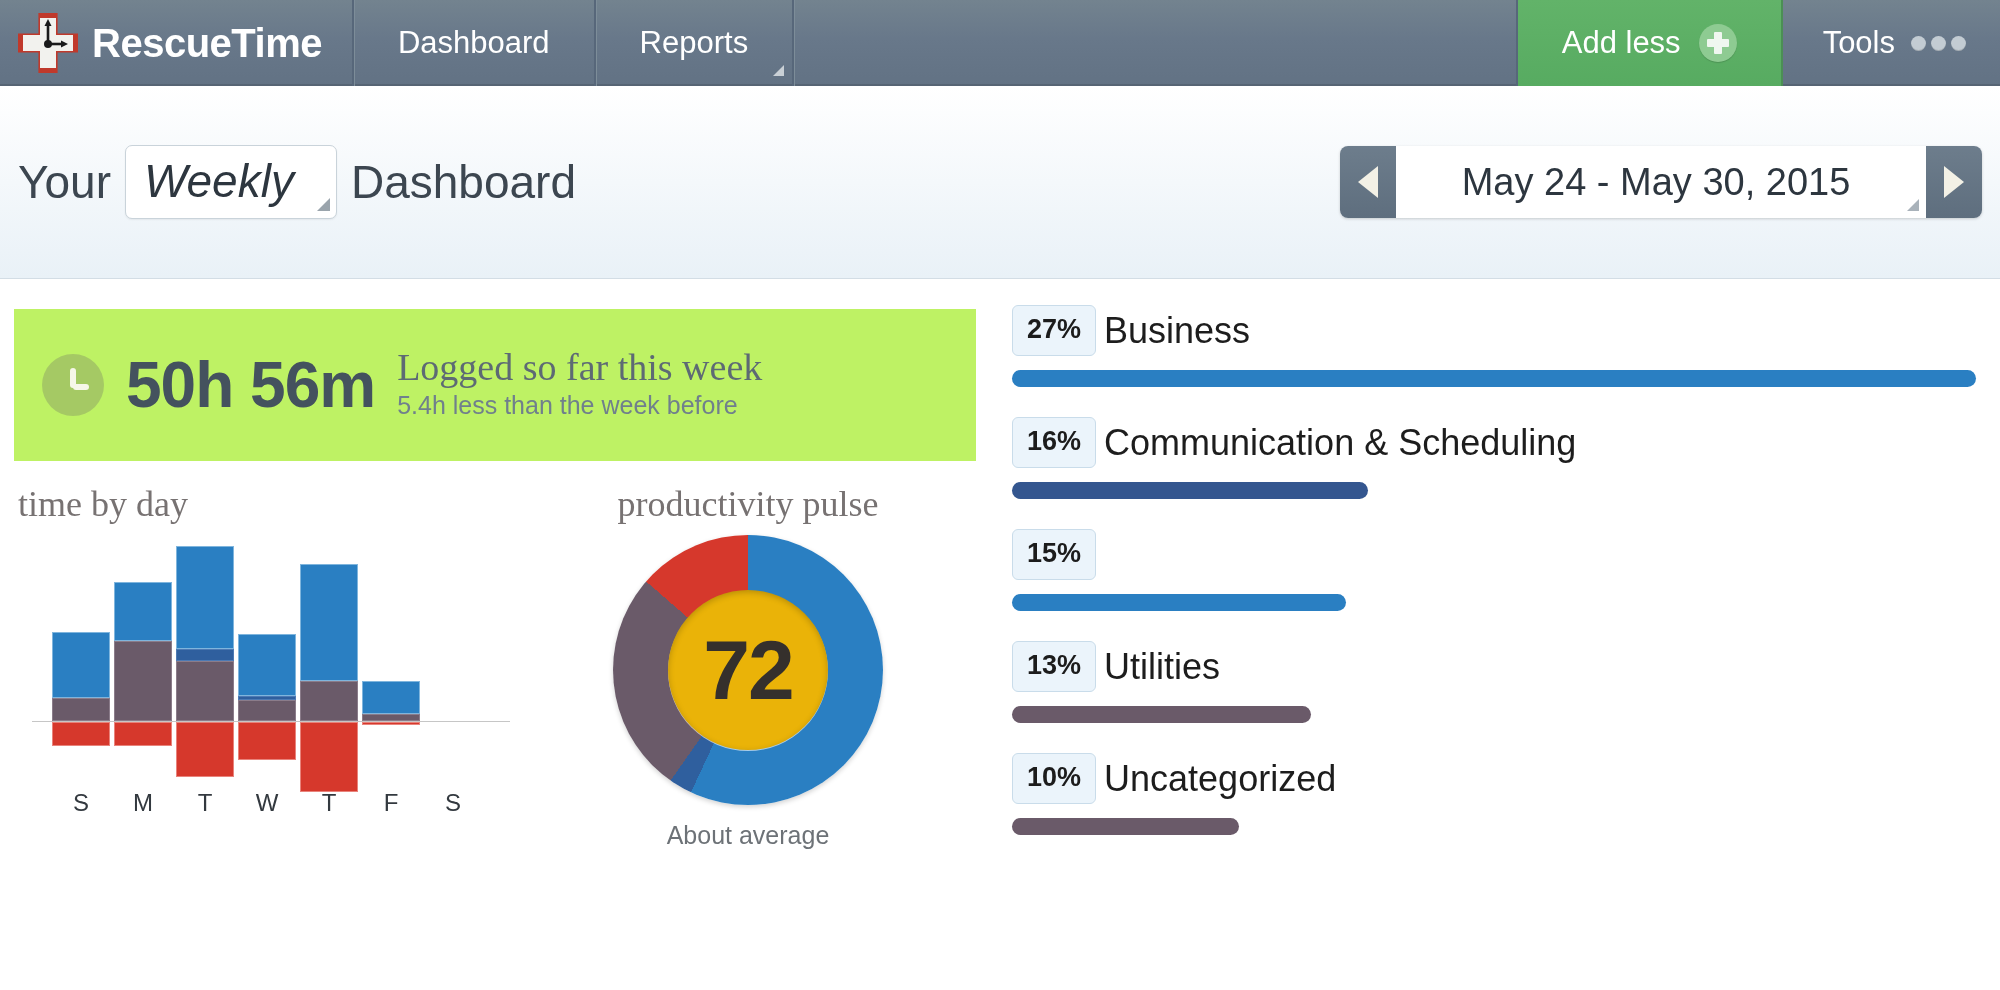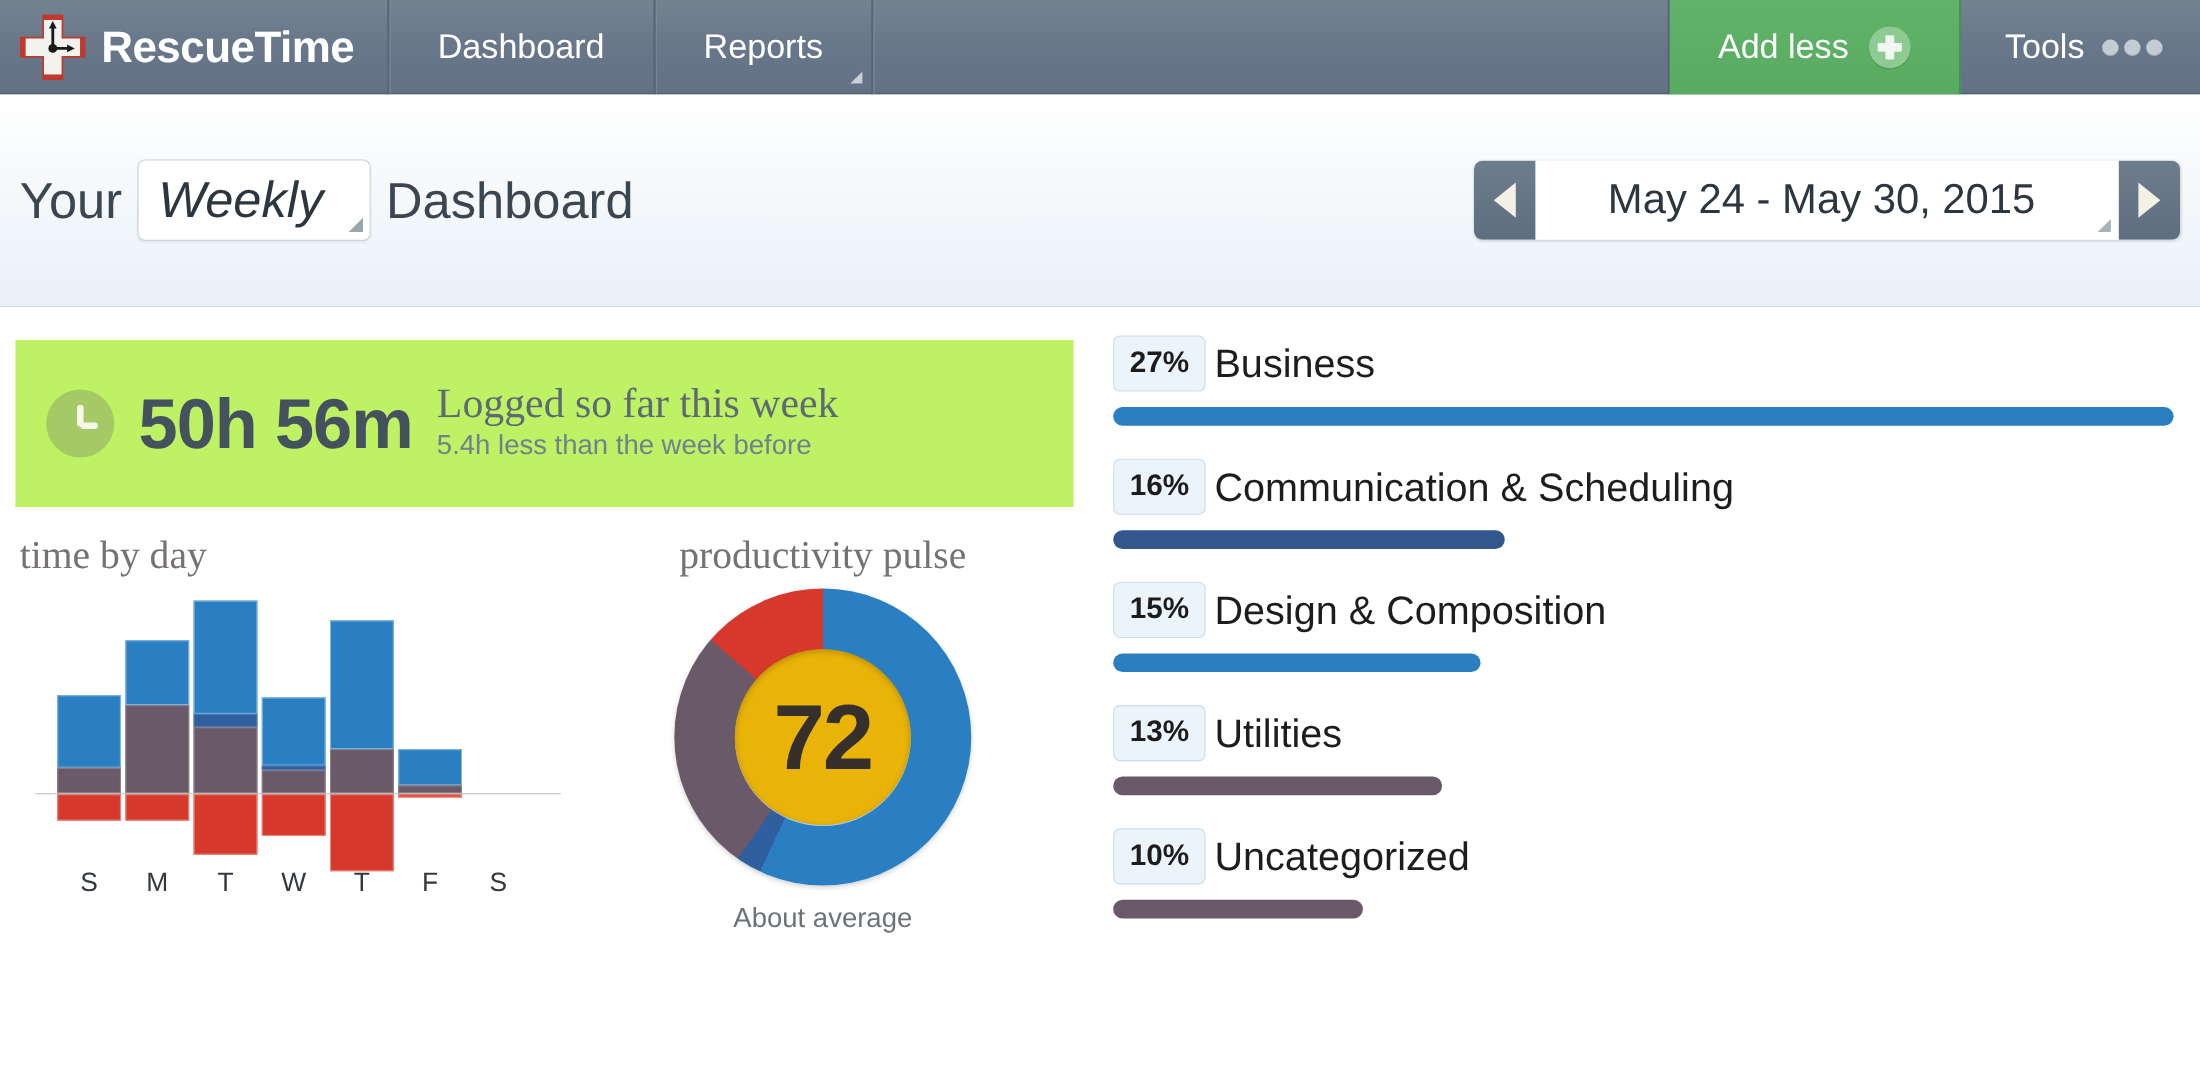--- a/index.html
+++ b/index.html
@@ -600,21 +600,20 @@
           <div class="cat-name">Communication &amp; Scheduling</div>
         </div>
         <div class="cat-track">
           <div class="cat-fill" style="width:36.9%; background:#34568f;"></div>
         </div>
       </div>
 
       <div class="cat-row">
         <div class="cat-head">
           <div class="cat-pct">15%</div>
-          <div class="cat-name">Design &amp; Composition</div>
         </div>
         <div class="cat-track">
           <div class="cat-fill" style="width:34.6%; background:#2a7fc2;"></div>
         </div>
       </div>
 
       <div class="cat-row">
         <div class="cat-head">
           <div class="cat-pct">13%</div>
           <div class="cat-name">Utilities</div>

